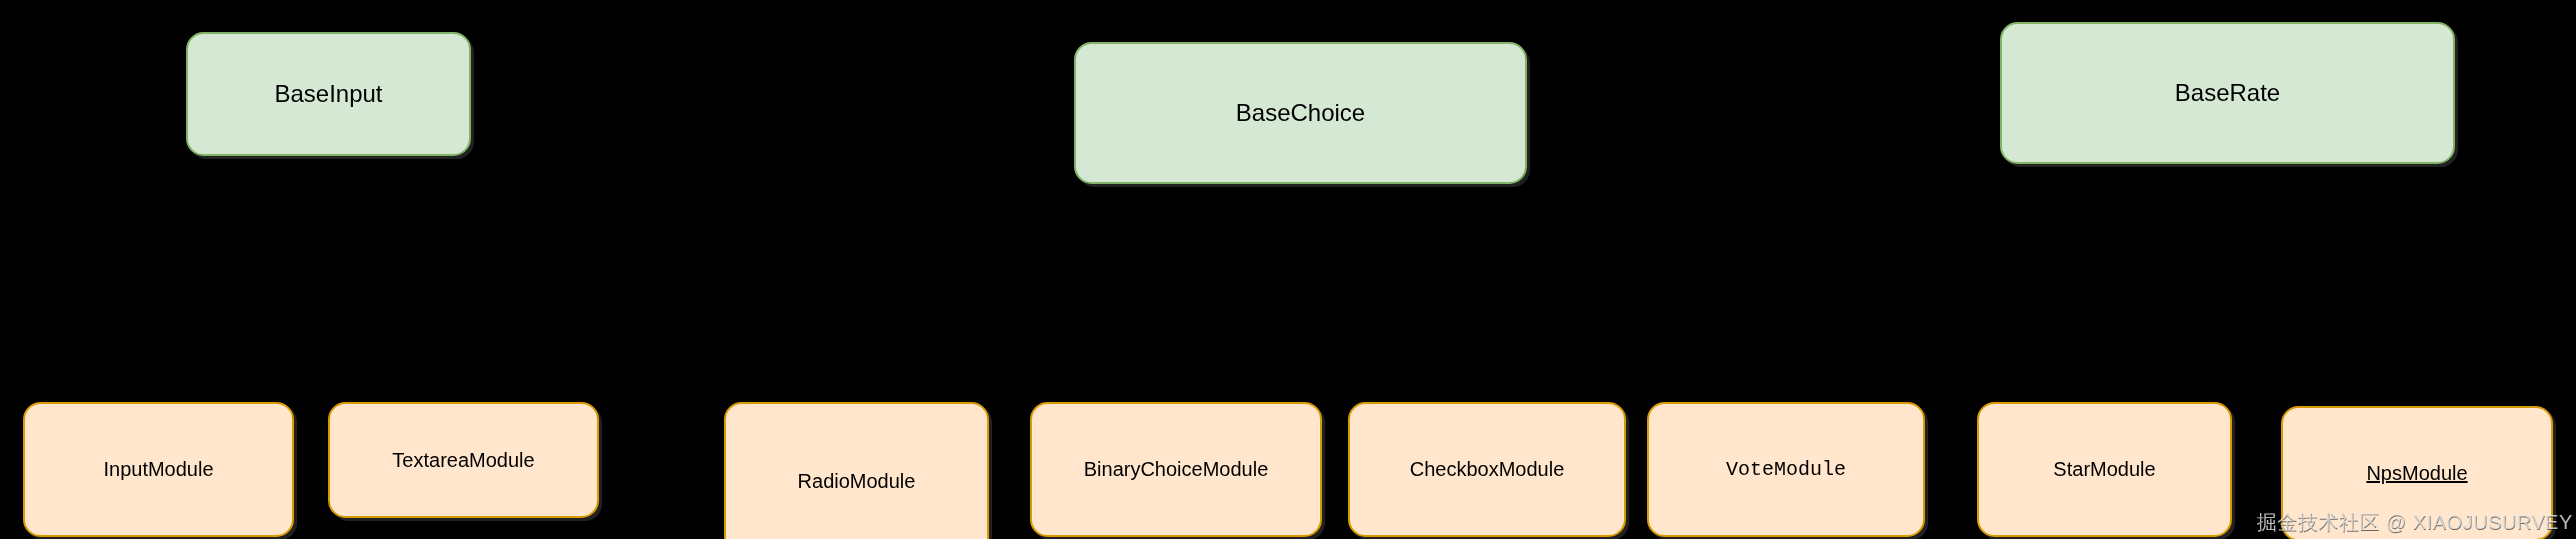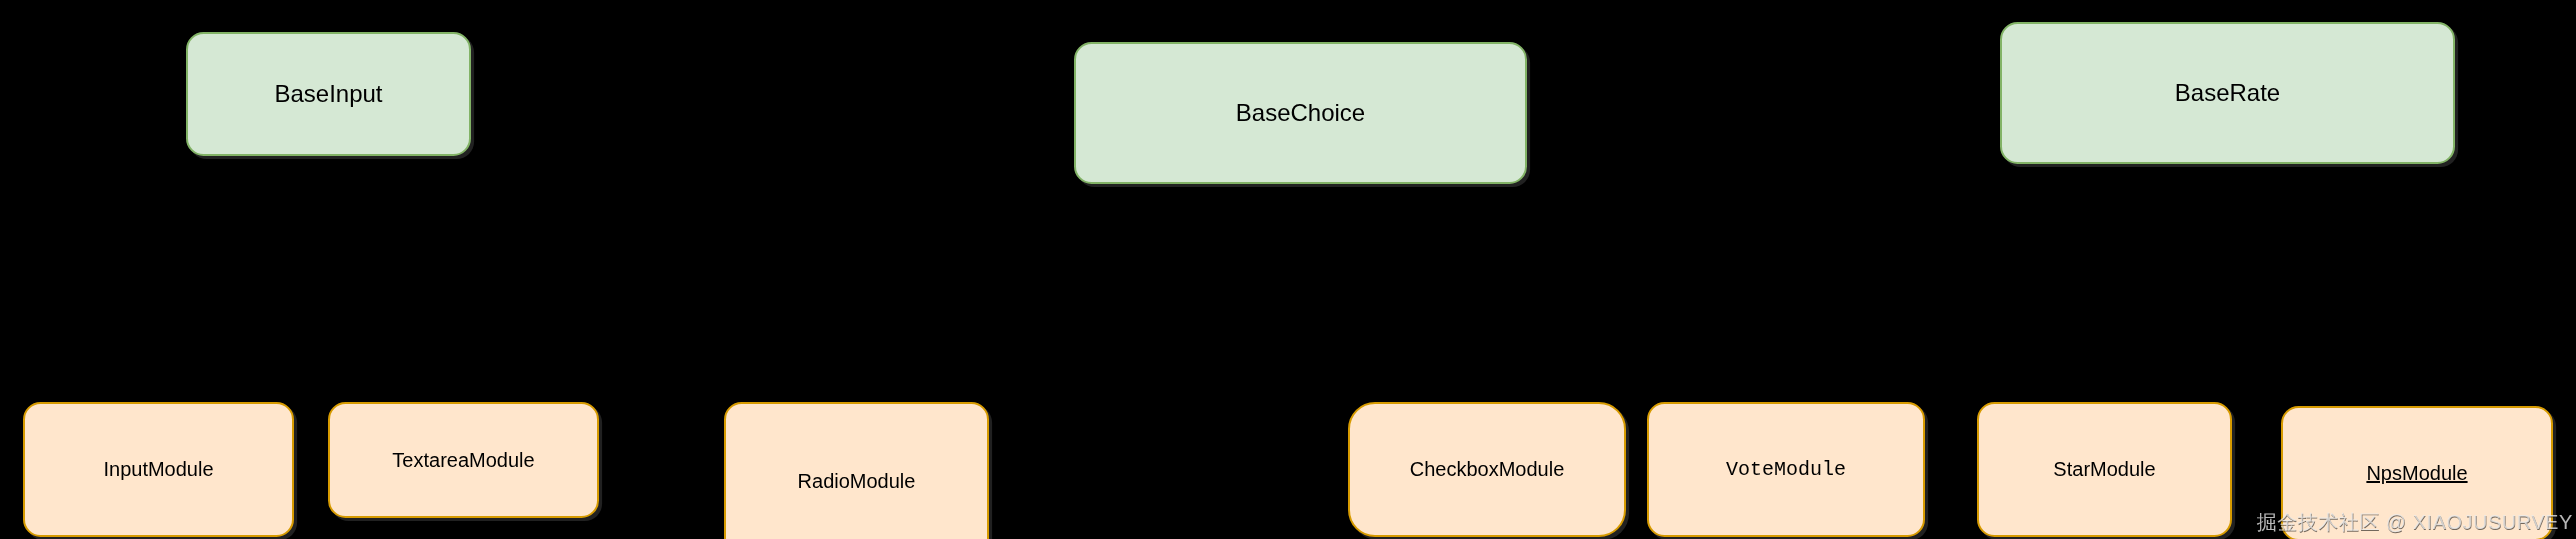--- a/index.html
+++ b/index.html
@@ -69,21 +69,21 @@
   
   #node-base-input   { left: 146px;  top: 32px;  width: 285px; height: 124px; margin-left: 40px; }
   #node-base-choice  { left: 1074px; top: 42px;  width: 453px; height: 142px; }
   #node-base-rate    { left: 2000px; top: 21.6px;  width: 455px; height: 142px; }
 
   
   #node-input-module         { left: 23px;   top: 402px; width: 271px; height: 135px; }
   #node-textarea-module      { left: 328px;  top: 402px; width: 271px; height: 116px; }
   #node-radio-module         { left: 724px; top: 402px; width: 265px; height: 159px; }
   #node-binarychoice-module  { left: 1030px; top: 402px; width: 292px; height: 135px; }
-  #node-checkbox-module      { left: 1348px; top: 402px; width: 278px; height: 135px; border-radius: 27px; }
+  #node-checkbox-module      { left: 1348px; top: 402px; width: 278px; height: 135px; }
   #node-vote-module          { left: 1647px; top: 402px; width: 278px; height: 135px; font-family: Liberation Mono, monospace; }
   #node-star-module          { left: 1977px; top: 402px; width: 255px; height: 135px; }
   #node-nps-module           { left: 2281px; top: 406px; width: 272px; height: 135px; text-decoration: underline; }
 
   .watermark {
     position: absolute;
     right: 5.2px;
     bottom: 4.1px;
     font-size: 20px;
     color: rgba(235, 235, 235, 0.78);
@@ -128,20 +128,23 @@
   </div>
 
   <div class="node module" id="node-textarea-module">
     <span class="node-label">TextareaModule</span>
   </div>
 
   <div class="node module" id="node-radio-module">
     <span class="node-label">RadioModule</span>
   </div>
 
+  <div class="node module" id="node-binarychoice-module">
+    <span class="node-label">BinaryChoiceModule</span>
+  </div>
 
   <div class="node module" id="node-checkbox-module">
     <span class="node-label">CheckboxModule</span>
   </div>
 
   <div class="node module" id="node-vote-module">
     <span class="node-label">VoteModule</span>
   </div>
 
   <div class="node module" id="node-star-module">

